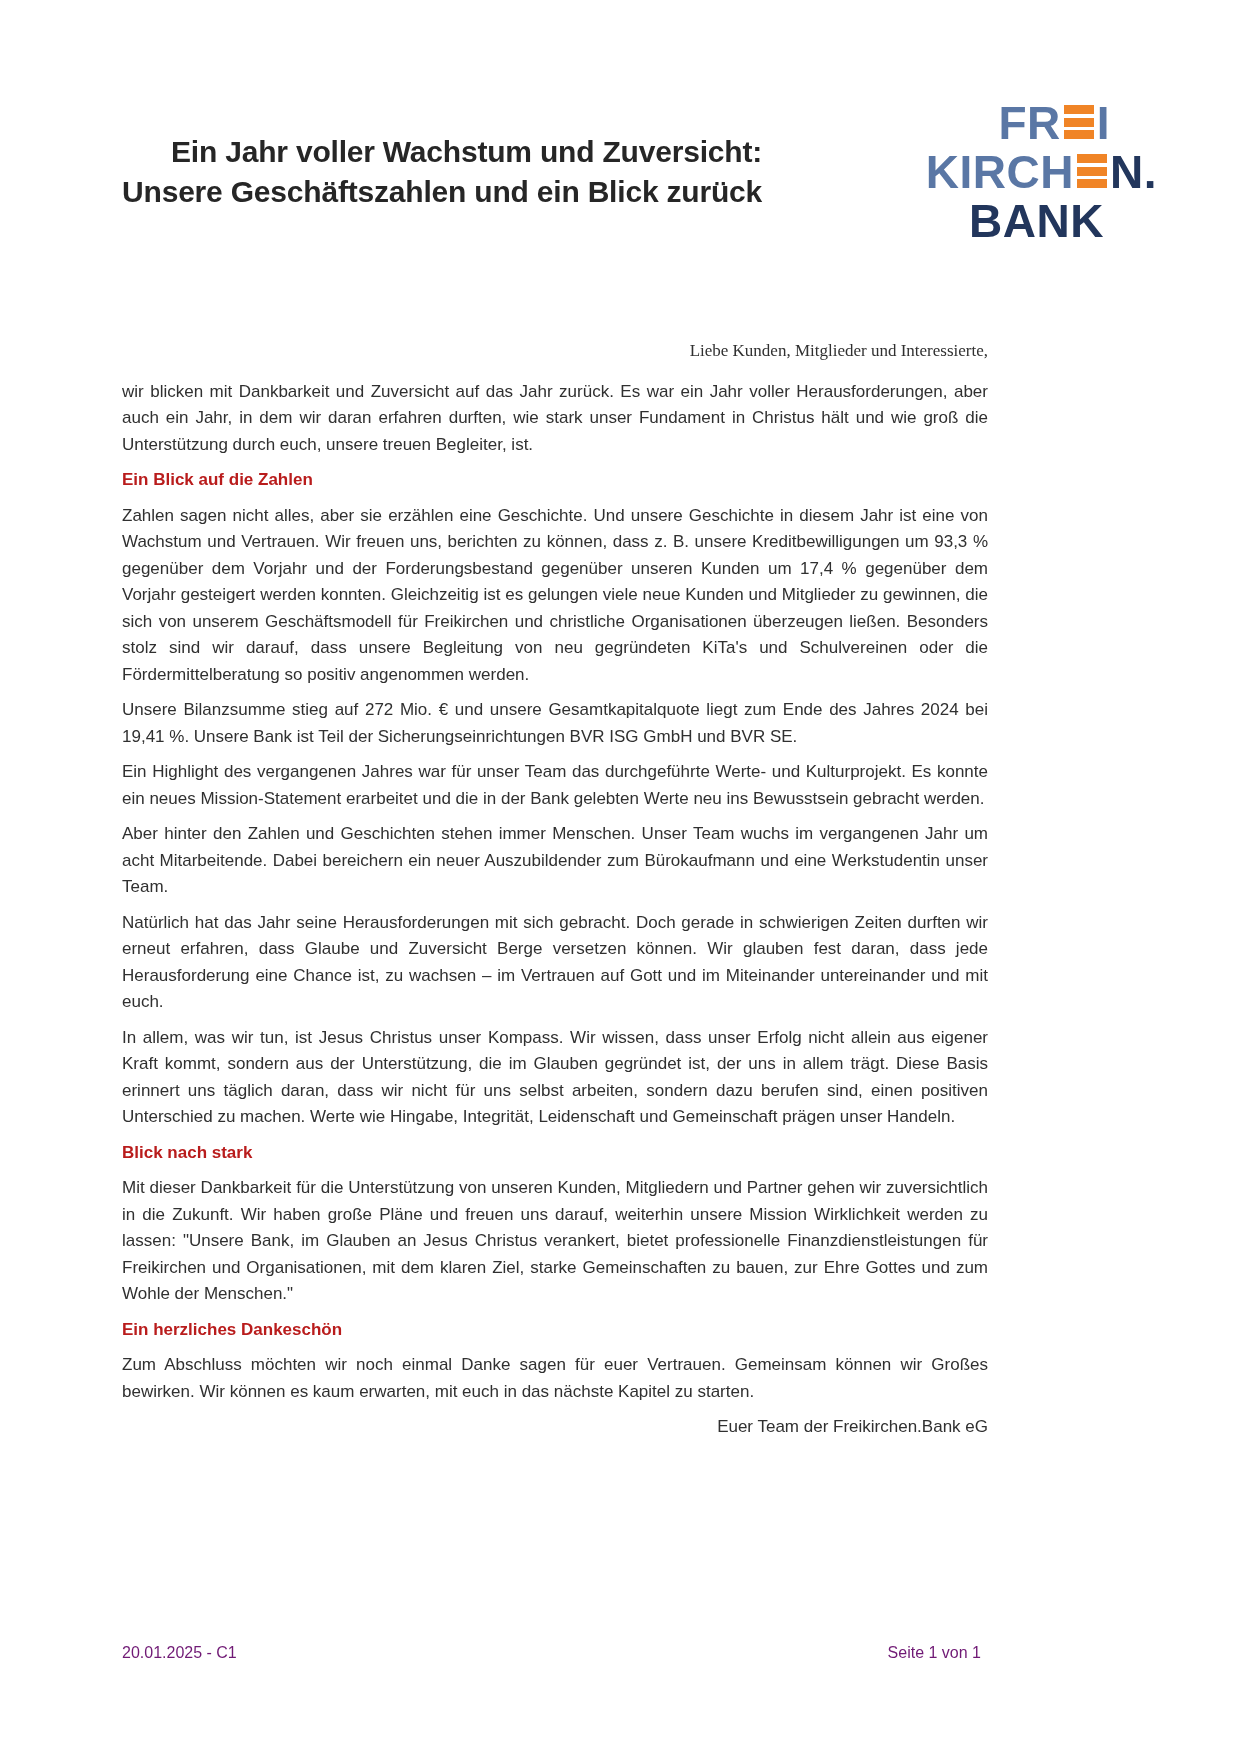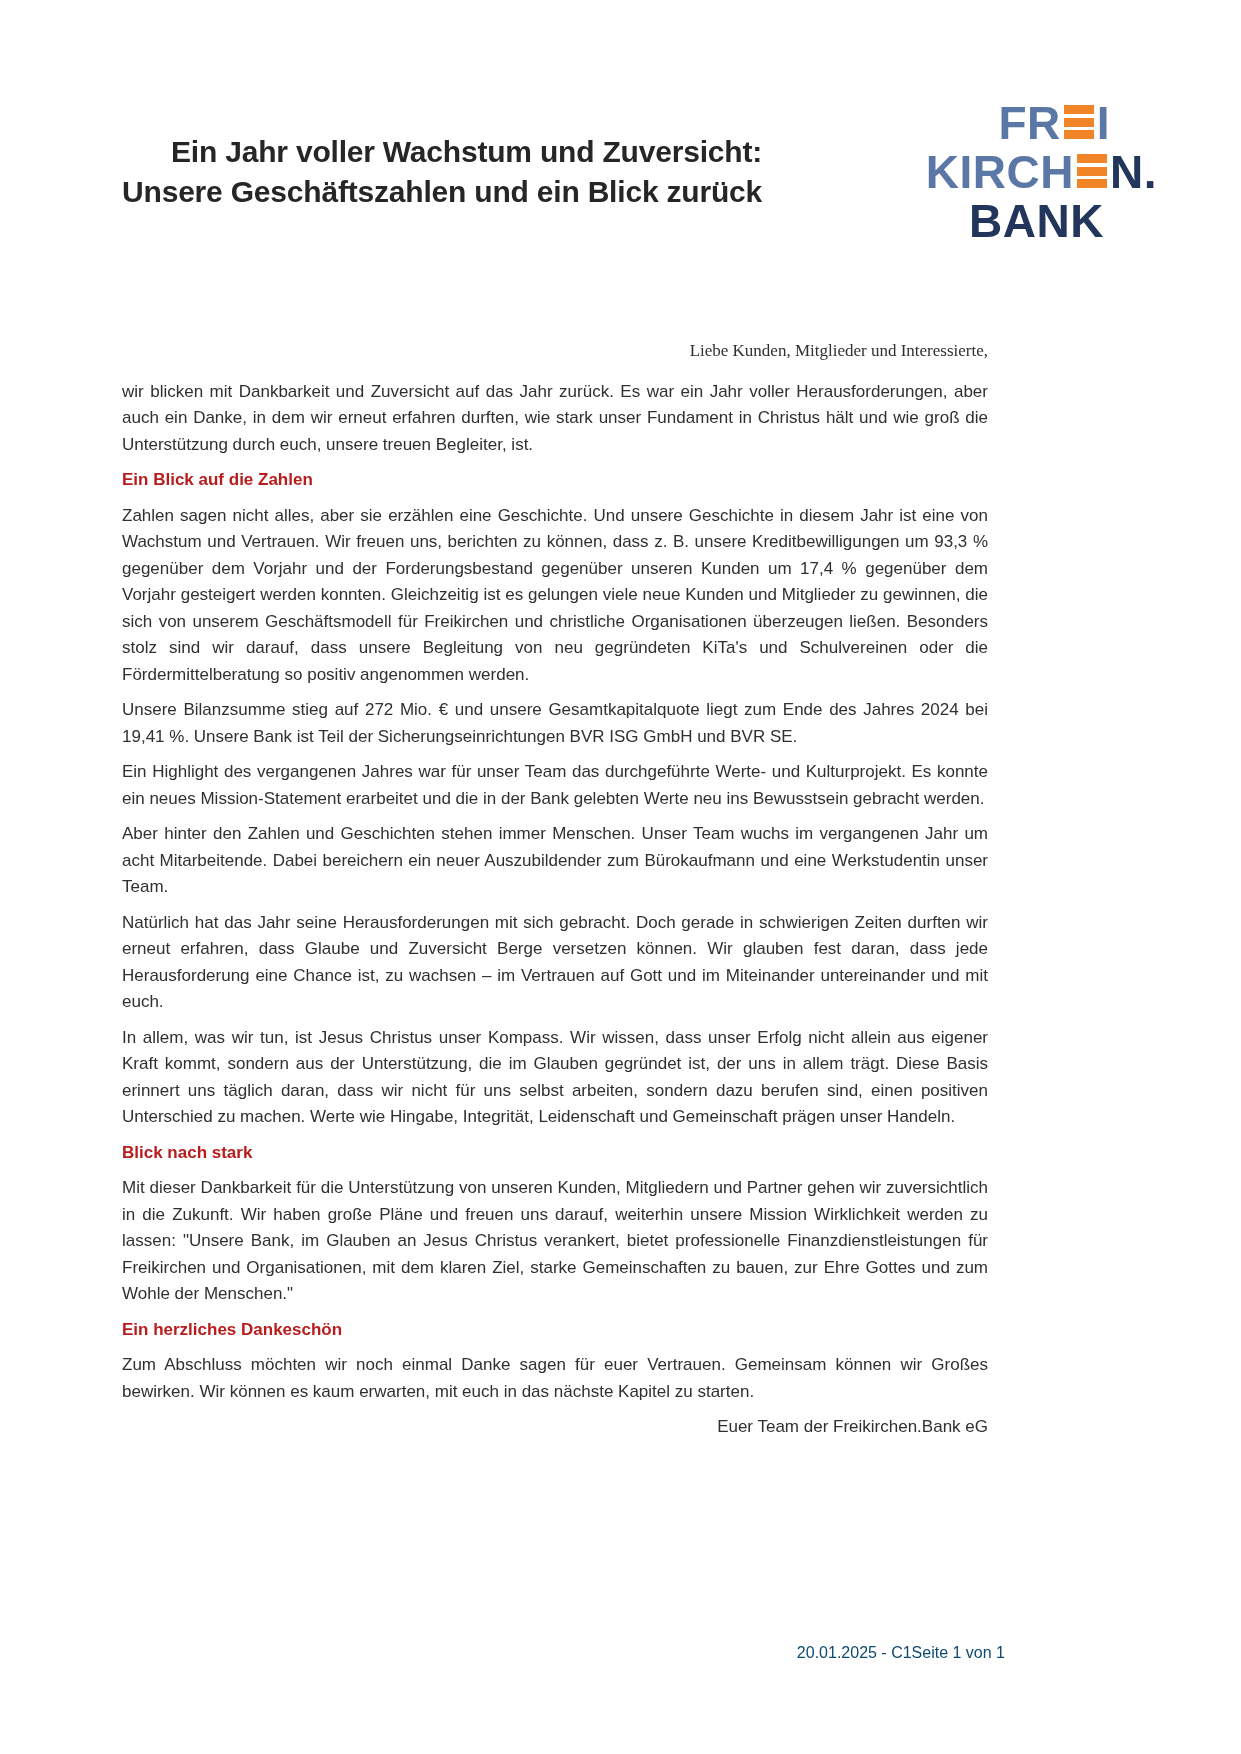--- a/index.html
+++ b/index.html
@@ -73,44 +73,44 @@
     margin:0 0 9px 0;
     font-size:17px;
     line-height:26.5px;
     font-weight:700;
     color:#b91c1c;
   }
   .content p.closing{text-align:right;}
   
   .footer{
     position:absolute;
-    left:122px; right:236px;
+    left:122px; right:260px;
     top:1644px;
     font-size:16px;
-    color:#0c4a6e;
+    color:#701a75;
     display:flex;
-    justify-content:flex-end;
+    justify-content:space-between;
   }
 </style>
 </head>
 <body>
 
 <div class="page">
 
   <h1 class="doc-title">Ein Jahr voller Wachstum und Zuversicht: Unsere Geschäftszahlen und ein Blick zurück</h1>
 
   <div class="logo">
     <span class="row row1"><span class="steel">FR</span><span class="ebars"><i></i><i></i><i></i></span><span class="steel">I</span></span>
     <span class="row row2"><span class="steel">KIRCH</span><span class="ebars"><i></i><i></i><i></i></span><span class="navy">N.</span></span>
     <span class="row row3 navy">BANK</span>
   </div>
 
   <div class="content">
     <p class="salutation">Liebe Kunden, Mitglieder und Interessierte,</p>
-    <p>wir blicken mit Dankbarkeit und Zuversicht auf das Jahr zurück. Es war ein Jahr voller Herausforderungen, aber auch ein Danke, in dem wir erneut erfahren durften, wie stark unser Fundament in Christus hält und wie groß die Unterstützung durch euch, unsere treuen Begleiter, ist.</p>
+    <p>wir blicken mit Dankbarkeit und Zuversicht auf das Jahr zurück. Es war ein Jahr voller Herausforderungen, aber auch ein Jahr, in dem wir daran erfahren durften, wie stark unser Fundament in Christus hält und wie groß die Unterstützung durch euch, unsere treuen Begleiter, ist.</p>
     <h3>Ein Blick auf die Zahlen</h3>
     <p>Zahlen sagen nicht alles, aber sie erzählen eine Geschichte. Und unsere Geschichte in diesem Jahr ist eine von Wachstum und Vertrauen. Wir freuen uns, berichten zu können, dass z. B. unsere Kreditbewilligungen um 93,3 % gegenüber dem Vorjahr und der Forderungsbestand gegenüber unseren Kunden um 17,4 % gegenüber dem Vorjahr gesteigert werden konnten. Gleichzeitig ist es gelungen viele neue Kunden und Mitglieder zu gewinnen, die sich von unserem Geschäftsmodell für Freikirchen und christliche Organisationen überzeugen ließen. Besonders stolz sind wir darauf, dass unsere Begleitung von neu gegründeten KiTa's und Schulvereinen oder die Fördermittelberatung so positiv angenommen werden.</p>
     <p>Unsere Bilanzsumme stieg auf 272 Mio. € und unsere Gesamtkapitalquote liegt zum Ende des Jahres 2024 bei 19,41 %. Unsere Bank ist Teil der Sicherungseinrichtungen BVR ISG GmbH und BVR SE.</p>
     <p>Ein Highlight des vergangenen Jahres war für unser Team das durchgeführte Werte- und Kulturprojekt. Es konnte ein neues Mission-Statement erarbeitet und die in der Bank gelebten Werte neu ins Bewusstsein gebracht werden.</p>
     <p>Aber hinter den Zahlen und Geschichten stehen immer Menschen. Unser Team wuchs im vergangenen Jahr um acht Mitarbeitende. Dabei bereichern ein neuer Auszubildender zum Bürokaufmann und eine Werkstudentin unser Team.</p>
     <p>Natürlich hat das Jahr seine Herausforderungen mit sich gebracht. Doch gerade in schwierigen Zeiten durften wir erneut erfahren, dass Glaube und Zuversicht Berge versetzen können. Wir glauben fest daran, dass jede Herausforderung eine Chance ist, zu wachsen – im Vertrauen auf Gott und im Miteinander untereinander und mit euch.</p>
     <p>In allem, was wir tun, ist Jesus Christus unser Kompass. Wir wissen, dass unser Erfolg nicht allein aus eigener Kraft kommt, sondern aus der Unterstützung, die im Glauben gegründet ist, der uns in allem trägt. Diese Basis erinnert uns täglich daran, dass wir nicht für uns selbst arbeiten, sondern dazu berufen sind, einen positiven Unterschied zu machen. Werte wie Hingabe, Integrität, Leidenschaft und Gemeinschaft prägen unser Handeln.</p>
     <h3>Blick nach stark</h3>
     <p>Mit dieser Dankbarkeit für die Unterstützung von unseren Kunden, Mitgliedern und Partner gehen wir zuversichtlich in die Zukunft. Wir haben große Pläne und freuen uns darauf, weiterhin unsere Mission Wirklichkeit werden zu lassen: "Unsere Bank, im Glauben an Jesus Christus verankert, bietet professionelle Finanzdienstleistungen für Freikirchen und Organisationen, mit dem klaren Ziel, starke Gemeinschaften zu bauen, zur Ehre Gottes und zum Wohle der Menschen."</p>
     <h3>Ein herzliches Dankeschön</h3>

